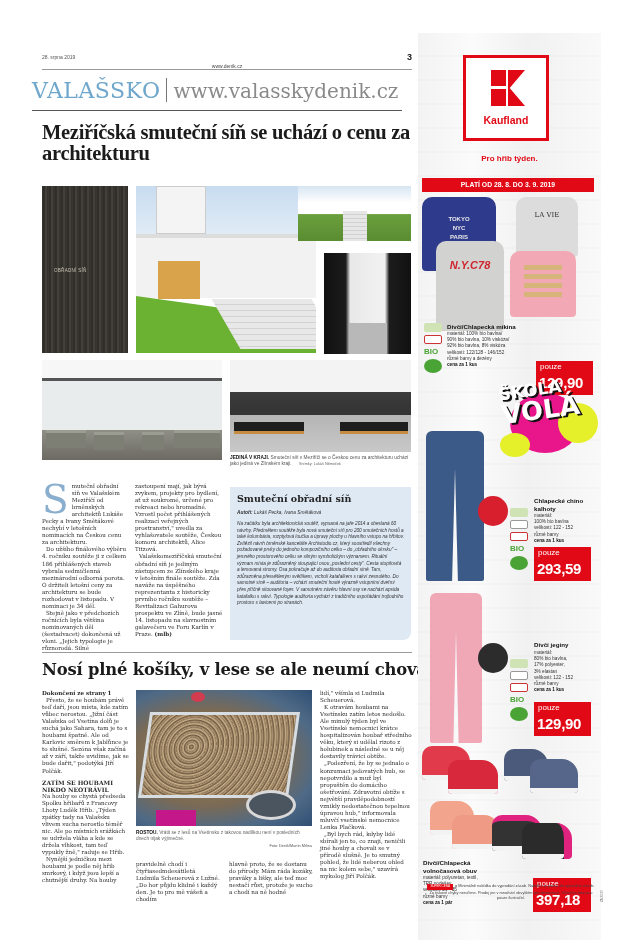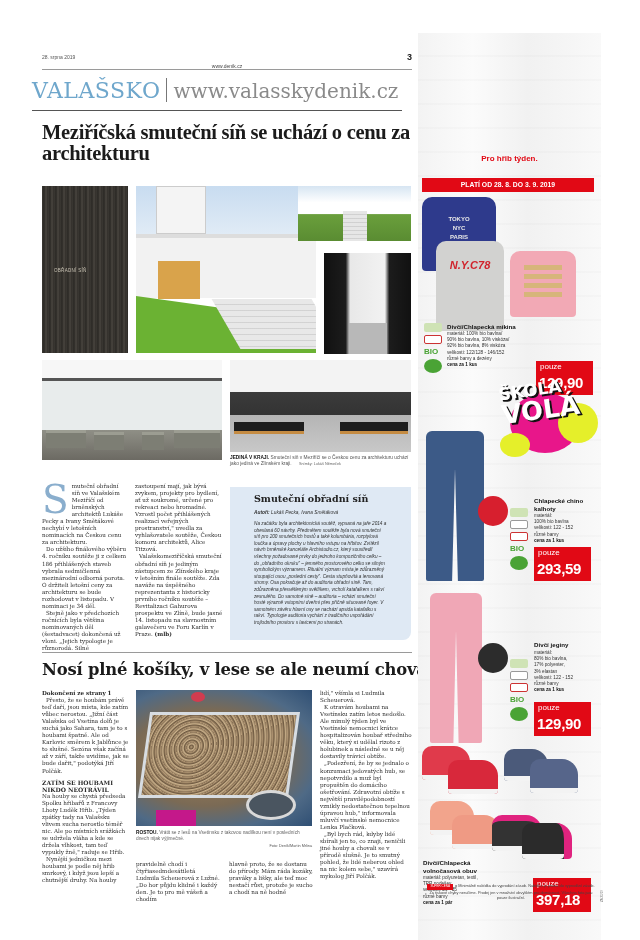--- a/index.html
+++ b/index.html
@@ -44,21 +44,21 @@
   .caption1 .credit { font-size: 3.8px; color: #666; margin-left: 6px; }
 
   
   .col { position: absolute; font-family: "DejaVu Serif", serif; font-size: 5.6px; line-height: 7.05px; color: #2a2a2a; text-align: left; }
   .col p { text-indent: 4px; }
   .col p.noindent { text-indent: 0; }
   .drop { float: left; font-family: "DejaVu Serif", serif; font-size: 39px; line-height: 30px; color: #8aaecd; margin: 2px 3px 0 0; }
   .col1 { left: 42px; top: 483px; width: 86px; }
   .col2 { left: 135px; top: 483px; width: 88px; }
 
-  .box { position: absolute; left: 230px; top: 487px; width: 181px; height: 153px; background: #dfe9f4; border-radius: 0 0 8px 0; padding: 6px 24px; }
+  .box { position: absolute; left: 230px; top: 487px; width: 181px; height: 153px; background: #dfe9f4; border-radius: 0 0 8px 0; padding: 6px 7px; }
   .box h3 { font-family: "DejaVu Serif", serif; font-weight: bold; font-size: 9.5px; color: #222; margin-bottom: 6px; }
   .box .authors { font-family: "Liberation Sans", sans-serif; font-style: italic; font-size: 4.8px; color: #333; margin-bottom: 6px; }
   .box .authors b { font-style: italic; }
   .box .boxtext { font-family: "Liberation Sans", sans-serif; font-style: italic; font-size: 4.7px; line-height: 6.6px; color: #333; }
   .rule-mid { position: absolute; left: 42px; top: 652px; width: 370px; height: 1px; background: #9a9a9a; }
 
   .headline2 { position: absolute; left: 42px; top: 660px; width: 370px; font-family: "DejaVu Serif", serif; font-weight: bold; font-size: 16.4px; color: #1b1b1b; letter-spacing: -0.2px; white-space: nowrap; }
 
   .col3 { left: 42px; top: 690px; width: 88px; }
   .col3 .kicker { font-weight: bold; text-indent: 0; }
@@ -201,25 +201,36 @@
   </div>
 <div class="col col6">
   <p class="noindent">lidí," všímla si Ludmila Scheuerová.</p>
   <p>K otravám houbami na Vsetínsku zatím letos nedošlo. Ale minulý týden byl ve Vsetínské nemocnici krátce hospitalizován houbař středního věku, který si udělal rizoto z holubinek a následně se u něj dostavily trávicí obtíže.</p>
   <p>„Podezření, že by se jednalo o konzumaci jedovatých hub, se nepotvrdilo a muž byl propuštěn do domácího ošetřování. Zdravotní obtíže s největší pravděpodobností vznikly nedostatečnou tepelnou úpravou hub," informovala mluvčí vsetínské nemocnice Lenka Plačková.</p>
   <p>„Byl bych rád, kdyby lidé sbírali jen to, co znají, neničili jiné houby a chovali se v přírodě slušně. Je to smutný pohled, že lidé neberou ohled na nic kolem sebe," uzavírá mykolog Jiří Polčák.</p>
 </div>
 
 <div class="ad">
   <div class="wood"></div>
+  <div class="kf-box">
+    <div class="kf-mark">
+      <i style="left:0;top:0;width:15px;height:16px;"></i>
+      <i style="left:0;top:19px;width:15px;height:17px;"></i>
+      <i style="left:17px;top:0;width:17px;height:36px;clip-path:polygon(0 0,100% 0,10% 50%,100% 100%,0 100%);"></i>
+    </div>
+    <div class="kf-name">Kaufland</div>
+  </div>
   <div class="kf-slogan">Pro hřib týden.</div>
   <div class="valid">PLATÍ OD 28. 8. DO 3. 9. 2019</div>
 
   <div class="shirt" style="left:4px;top:164px;width:74px;height:74px;background:#2e3a8c;">
     <div class="txt" style="top:18px;font-size:6px;color:#e8e8e8;line-height:9px;">TOKYO<br>NYC<br>PARIS</div>
+  </div>
+  <div class="shirt" style="left:98px;top:164px;width:62px;height:60px;background:#dcdcdc;">
+    <div class="txt" style="top:14px;font-size:7px;color:#333;font-family:'DejaVu Serif',serif;font-weight:normal;">LA VIE</div>
   </div>
   <div class="shirt" style="left:18px;top:208px;width:68px;height:90px;background:#d2d2d0;">
     <div class="txt" style="top:18px;font-size:11px;color:#d0232c;font-style:italic;">N.Y.C78</div>
   </div>
   <div class="shirt" style="left:92px;top:218px;width:66px;height:66px;background:#f2a9b5;">
     <div style="position:absolute;left:14px;top:14px;width:38px;height:36px;background:repeating-linear-gradient(180deg,#d7b57a 0px,#d7b57a 5px,transparent 5px,transparent 9px);"></div>
   </div>
   <div class="icons" style="left:6px;top:290px;">
     <div class="i" style="background:#cfe3b5;"></div>
     <div class="i" style="background:#fff;border:1px solid #c33;"></div>

